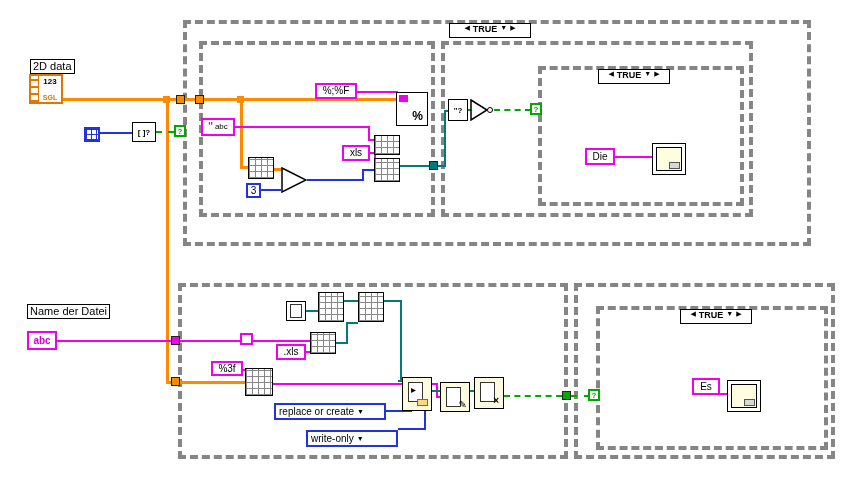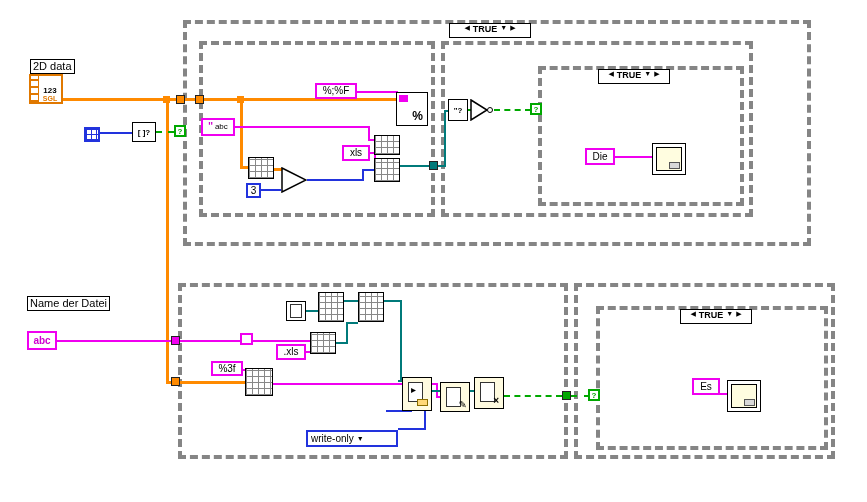--- a/index.html
+++ b/index.html
@@ -43,21 +43,21 @@
              border:2px solid #00a800; color:#00a800; font-size:8px; font-weight:bold;
              display:flex; align-items:center; justify-content:center; z-index:6; }
   .dot { position:absolute; z-index:2; }
   .trinode { position:absolute; z-index:3; line-height:0; }
   
   #t2d { position:absolute; left:29px; top:74px; width:34px; height:30px;
          border:2px solid #e07800; background:#fff; z-index:3; display:flex; }
   #t2d .idx { width:8px; border-right:1px solid #e07800;
               background: repeating-linear-gradient(0deg,#e07800 0 2px,#fff 2px 7px); }
   #t2d .tbody { flex:1; display:flex; flex-direction:column; align-items:center;
-               justify-content:space-between; font-weight:bold; padding:10px 0; }
+               justify-content:space-between; font-weight:bold; padding:1px 0; }
   #t2d .digits { font-size:8px; color:#000; }
   #t2d .dtype { font-size:7px; color:#e07800; }
   
   #tabc { position:absolute; left:27px; top:331px; width:30px; height:19px;
           border:2px solid #f000f0; background:#fff; color:#d000d0; font-weight:bold;
           font-size:10px; display:flex; align-items:center; justify-content:center; z-index:3; }
   
   .fmtbar { position:absolute; left:2px; top:2px; width:9px; height:7px; background:#f000f0; }
   .fglyph { position:absolute; right:4px; bottom:2px; font-size:12px; font-weight:bold; }
   
@@ -184,21 +184,21 @@
   <div id="t2d">
     <div class="idx"></div>
     <div class="tbody">
       <span class="digits">123</span>
       <span class="dtype">SGL</span>
     </div>
   </div>
   <div class="node" id="arrconst" style="left:84px;top:127px;width:16px;height:15px"></div>
   <div class="node chk" style="left:132px;top:122px;width:24px;height:20px">[ ]?</div>
 
-  <div class="lbl" style="left:27px;top:296px">Name der Datei</div>
+  <div class="lbl" style="left:27px;top:304px">Name der Datei</div>
   <div id="tabc">abc</div>
 
   <div class="sconst" style="left:201px;top:118px;width:34px;height:18px;gap:2px">
     <span class="quotes">''</span>
     <span class="tlabel">abc</span>
   </div>
   <div class="sconst" style="left:315px;top:83px;width:42px;height:16px">%;%F</div>
   <div class="node" style="left:396px;top:92px;width:32px;height:34px">
     <div class="fmtbar"></div>
     <span class="fglyph">%</span>
@@ -232,20 +232,24 @@
     <div class="page" style="left:3px;top:2px;width:12px;height:14px"></div>
   </div>
   <div class="node gridn" style="left:318px;top:292px;width:26px;height:30px"></div>
   <div class="node gridn" style="left:358px;top:292px;width:26px;height:30px"></div>
   <div class="node gridn" style="left:310px;top:332px;width:26px;height:22px"></div>
   <div class="sconst" style="left:240px;top:333px;width:13px;height:12px"></div>
   <div class="sconst" style="left:276px;top:344px;width:30px;height:16px">.xls</div>
   <div class="sconst" style="left:211px;top:361px;width:32px;height:15px">%3f</div>
   <div class="node gridn" style="left:245px;top:368px;width:28px;height:28px"></div>
 
+  <div class="enum" style="left:274px;top:403px;width:112px;height:17px">
+    <span>replace or create</span>
+    <span class="dd">▼</span>
+  </div>
   <div class="enum" style="left:306px;top:430px;width:92px;height:17px">
     <span>write-only</span>
     <span class="dd">▼</span>
   </div>
 
   <div class="fnode" style="left:402px;top:377px;width:30px;height:34px">
     <div class="page"></div>
     <span class="fg" style="left:8px;top:6px">▸</span>
     <div class="fold"></div>
   </div>

